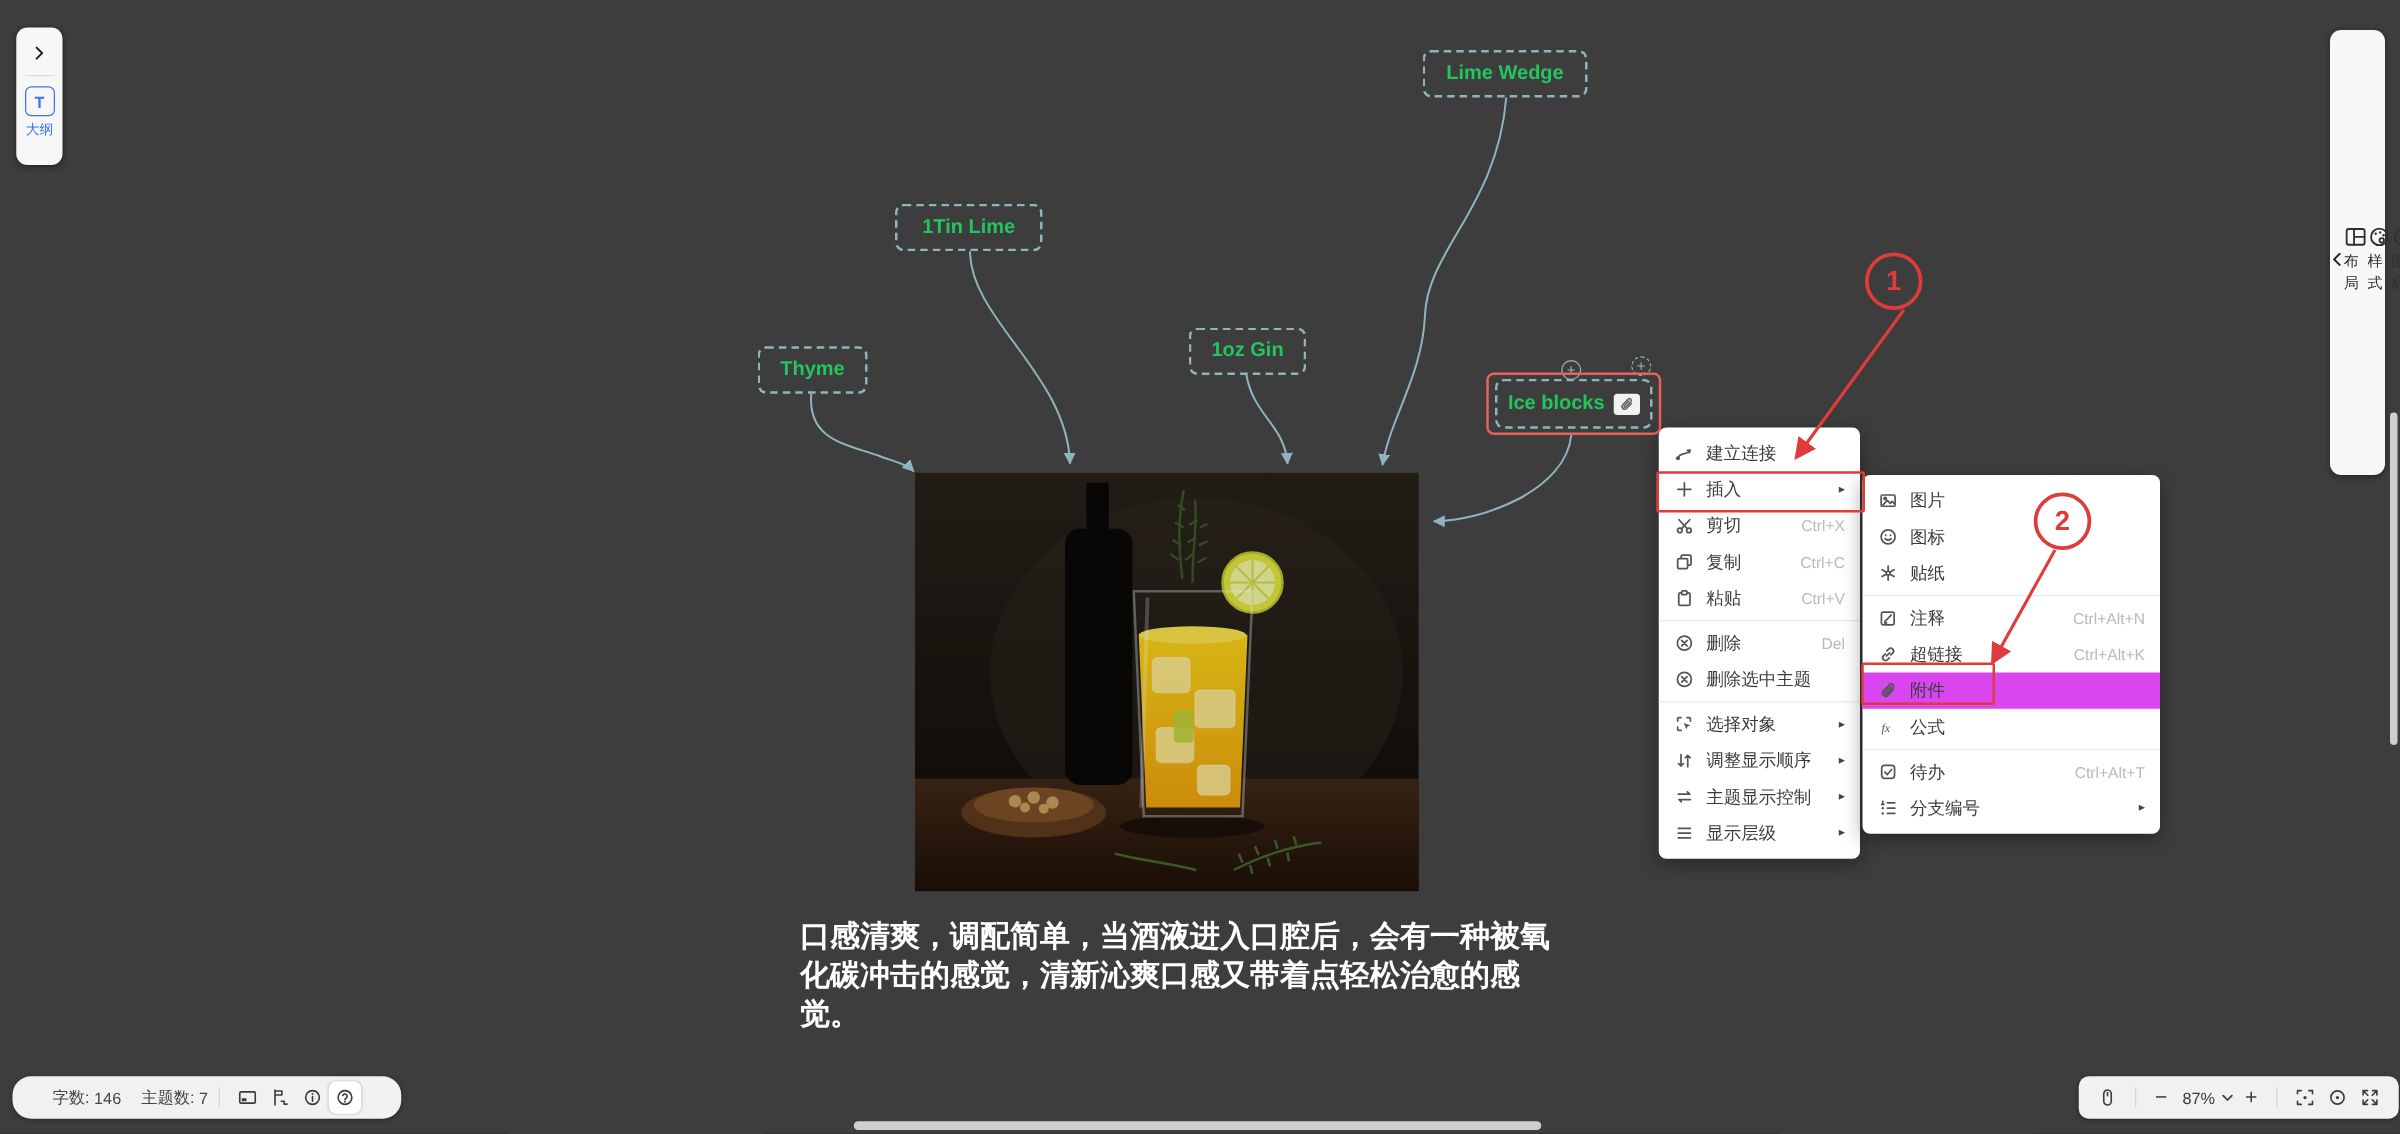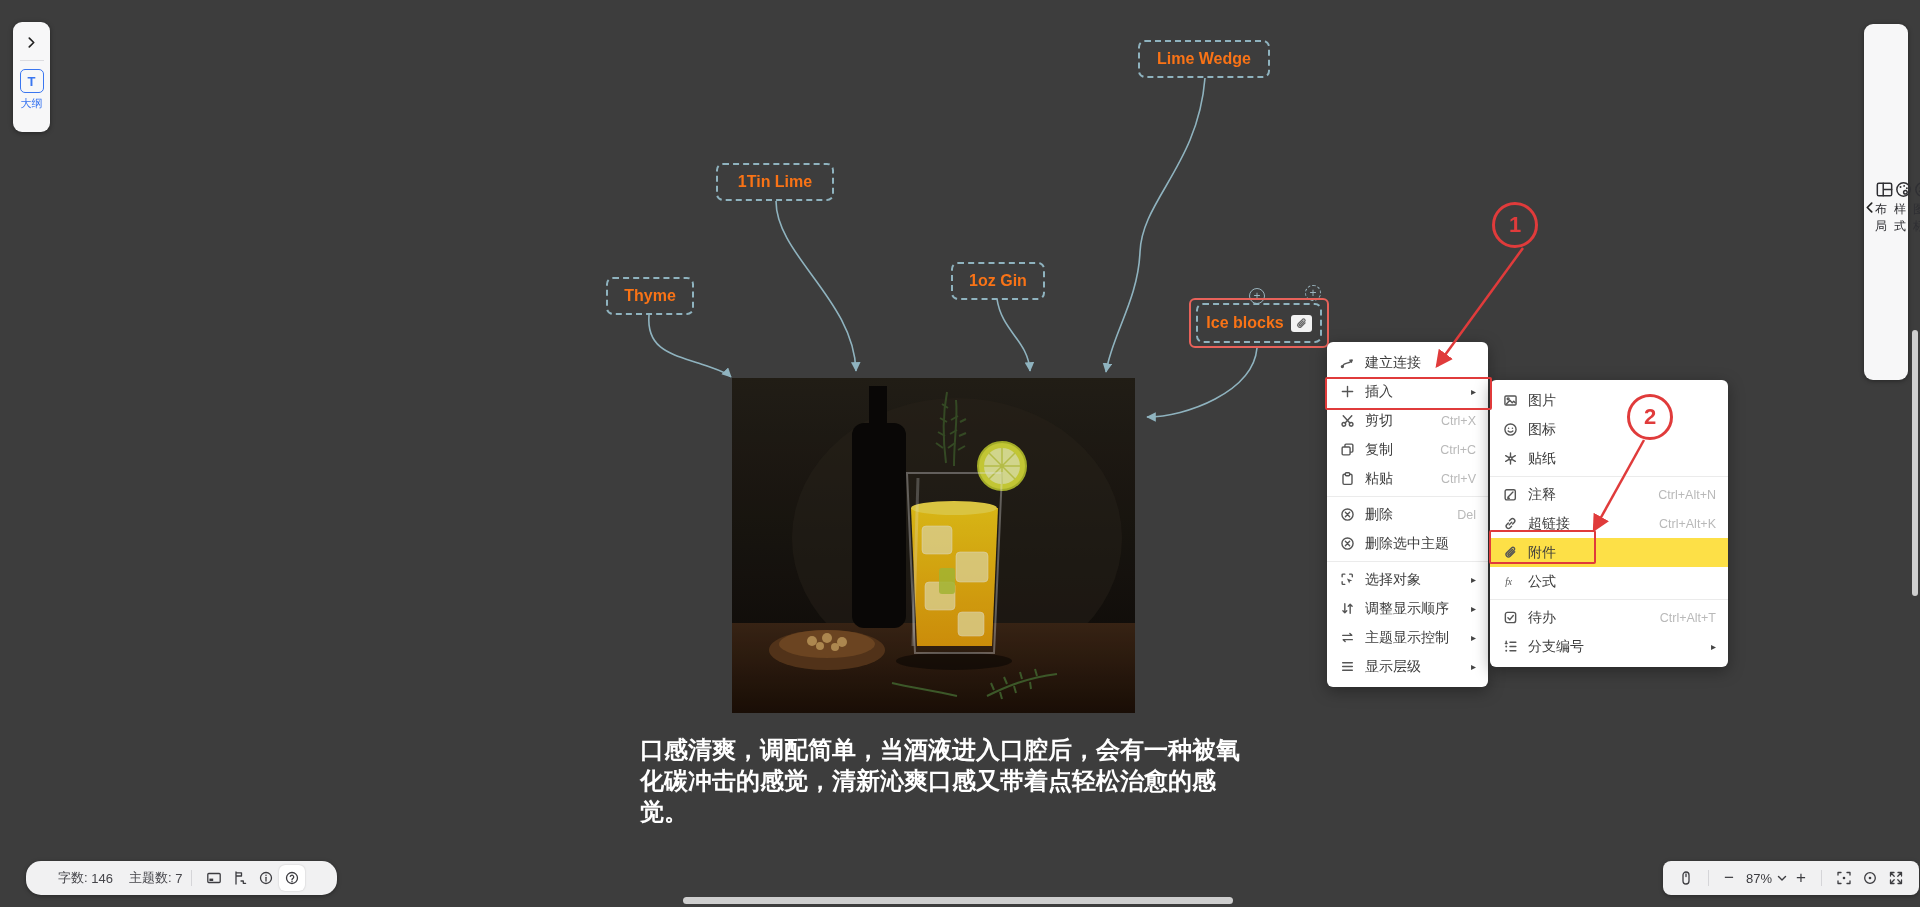--- a/index.html
+++ b/index.html
@@ -13,41 +13,41 @@
   .pdivider{width:24px;height:1px;background:#dcdce0;margin:8px 0 2px;}
   .rp-item{display:flex;flex-direction:column;align-items:center;margin-top:11px;cursor:pointer;}
   .rp-item .lbl{font-size:12px;color:#2f2f33;margin-top:2px;}
   .rp-item.active .lbl{color:#be185d;font-family:Liberation Mono, monospace;}
   .rp-item svg{width:19px;height:19px;stroke:#2f2f33;fill:none;stroke-width:1.4;stroke-linecap:round;stroke-linejoin:round;}
   .rp-item.active svg{stroke:#3a76f0;}
   .ticon{width:22px;height:22px;border:1.6px solid #3a76f0;border-radius:5px;color:#3a76f0;
          font-size:13px;font-weight:700;display:flex;align-items:center;justify-content:center;margin-top:6px;}
   .lpanel .lbl{font-size:11px;color:#3a76f0;margin-top:3px;}
   
-  .mnode{position:absolute;border:2px dashed #8fb3bf;border-radius:7px;color:#f97316;font-weight:700;
+  .mnode{position:absolute;border:2px dashed #8fb3bf;border-radius:7px;color:#22c55e;font-weight:700;
          font-size:16px;display:flex;align-items:center;justify-content:center;z-index:10;box-sizing:border-box;}
   .sel{position:absolute;border:2px solid #e8625a;border-radius:6px;z-index:9;box-sizing:border-box;}
   .ph{position:absolute;width:16px;height:16px;border:1.5px solid #9ab4be;border-radius:50%;color:#9ab4be;
       font-size:12px;display:flex;align-items:center;justify-content:center;z-index:8;box-sizing:border-box;}
   .ph.dashed{border-style:dashed;}
   .abadge{width:21px;height:17px;background:#f2f2f2;border-radius:3px;margin-left:7px;display:flex;
           align-items:center;justify-content:center;}
   .abadge svg{width:13px;height:13px;stroke:#666;fill:none;stroke-width:1.3;stroke-linecap:round;}
   .desc{position:absolute;left:640px;top:734px;width:604px;color:#fff;font-weight:700;font-size:24px;
         line-height:31px;z-index:10;}
   .desc p{margin:0 0 11px 0;}
   
   .menu{position:absolute;background:#fff;border-radius:6px;box-shadow:0 4px 16px rgba(0,0,0,.35);
         padding:6px 0;z-index:40;box-sizing:border-box;}
   .mi{display:flex;align-items:center;height:29px;padding:0 12px;font-size:14px;color:#3c3c3c;gap:10px;cursor:pointer;}
   .mi .ic{width:16px;flex:0 0 16px;display:flex;align-items:center;justify-content:center;}
   .mi .ic svg{width:15px;height:15px;stroke:#555;fill:none;stroke-width:1.3;stroke-linecap:round;stroke-linejoin:round;}
   .mi .sc{margin-left:auto;color:#b9b9b9;font-size:12.5px;}
   .mi .ar{margin-left:auto;color:#444;font-size:10px;}
-  .mi.hov{background:#fde047;}
+  .mi.hov{background:#d946ef;}
   .sep{height:1px;background:#ebebeb;margin:3px 0;}
   
   .acircle{position:absolute;width:40px;height:40px;border:3px solid #e03b3b;border-radius:50%;color:#e03b3b;
            font-size:22px;font-weight:700;display:flex;align-items:center;justify-content:center;z-index:62;}
   .rbox{position:absolute;border:2px solid #e03b3b;z-index:65;border-radius:2px;box-sizing:border-box;}
   
   .bar{position:absolute;background:#f1f1f2;border-radius:8px;height:34px;display:flex;align-items:center;
        box-shadow:0 1px 4px rgba(0,0,0,.35);z-index:30;font-size:13px;color:#45454a;}
   .bar .vdiv{width:1px;height:16px;background:#d5d5d8;margin:0 9px;}
   .bar svg{stroke:#3c3c40;fill:none;stroke-width:1.3;stroke-linecap:round;stroke-linejoin:round;}
@@ -459,21 +459,21 @@
       <marker id="rah" markerWidth="8" markerHeight="8" refX="6" refY="3.5" orient="auto">
         <path d="M0,0 L7,3.5 L0,7 Z" fill="#e03b3b"></path>
       </marker>
     </defs>
     <g stroke="#e03b3b" stroke-width="2.5" fill="none">
       <path d="M1523,248 L1437,366" marker-end="url(#rah)"></path>
       <path d="M1644,440 L1594,530" marker-end="url(#rah)"></path>
     </g>
   </svg>
 
-  <div class="bar" style="left:26px;top:861px;padding:0 32px;border-radius:15px;">
+  <div class="bar" style="left:10px;top:861px;padding:0 32px;border-radius:15px;">
     <span>字数:</span>&nbsp;
     <span>146</span>
     <span style="width:16px;"></span>
     <span>主题数:</span>&nbsp;
     <span>7</span>
     <span class="vdiv"></span>
     <span class="bicon">
       <svg width="16" height="16" viewBox="0 0 16 16">
           <rect x="1.8" y="3.5" width="12.4" height="9" rx="1"></rect>
           <rect x="3.4" y="8.6" width="3.8" height="2.4" fill="#3c3c40" stroke="none"></rect>

